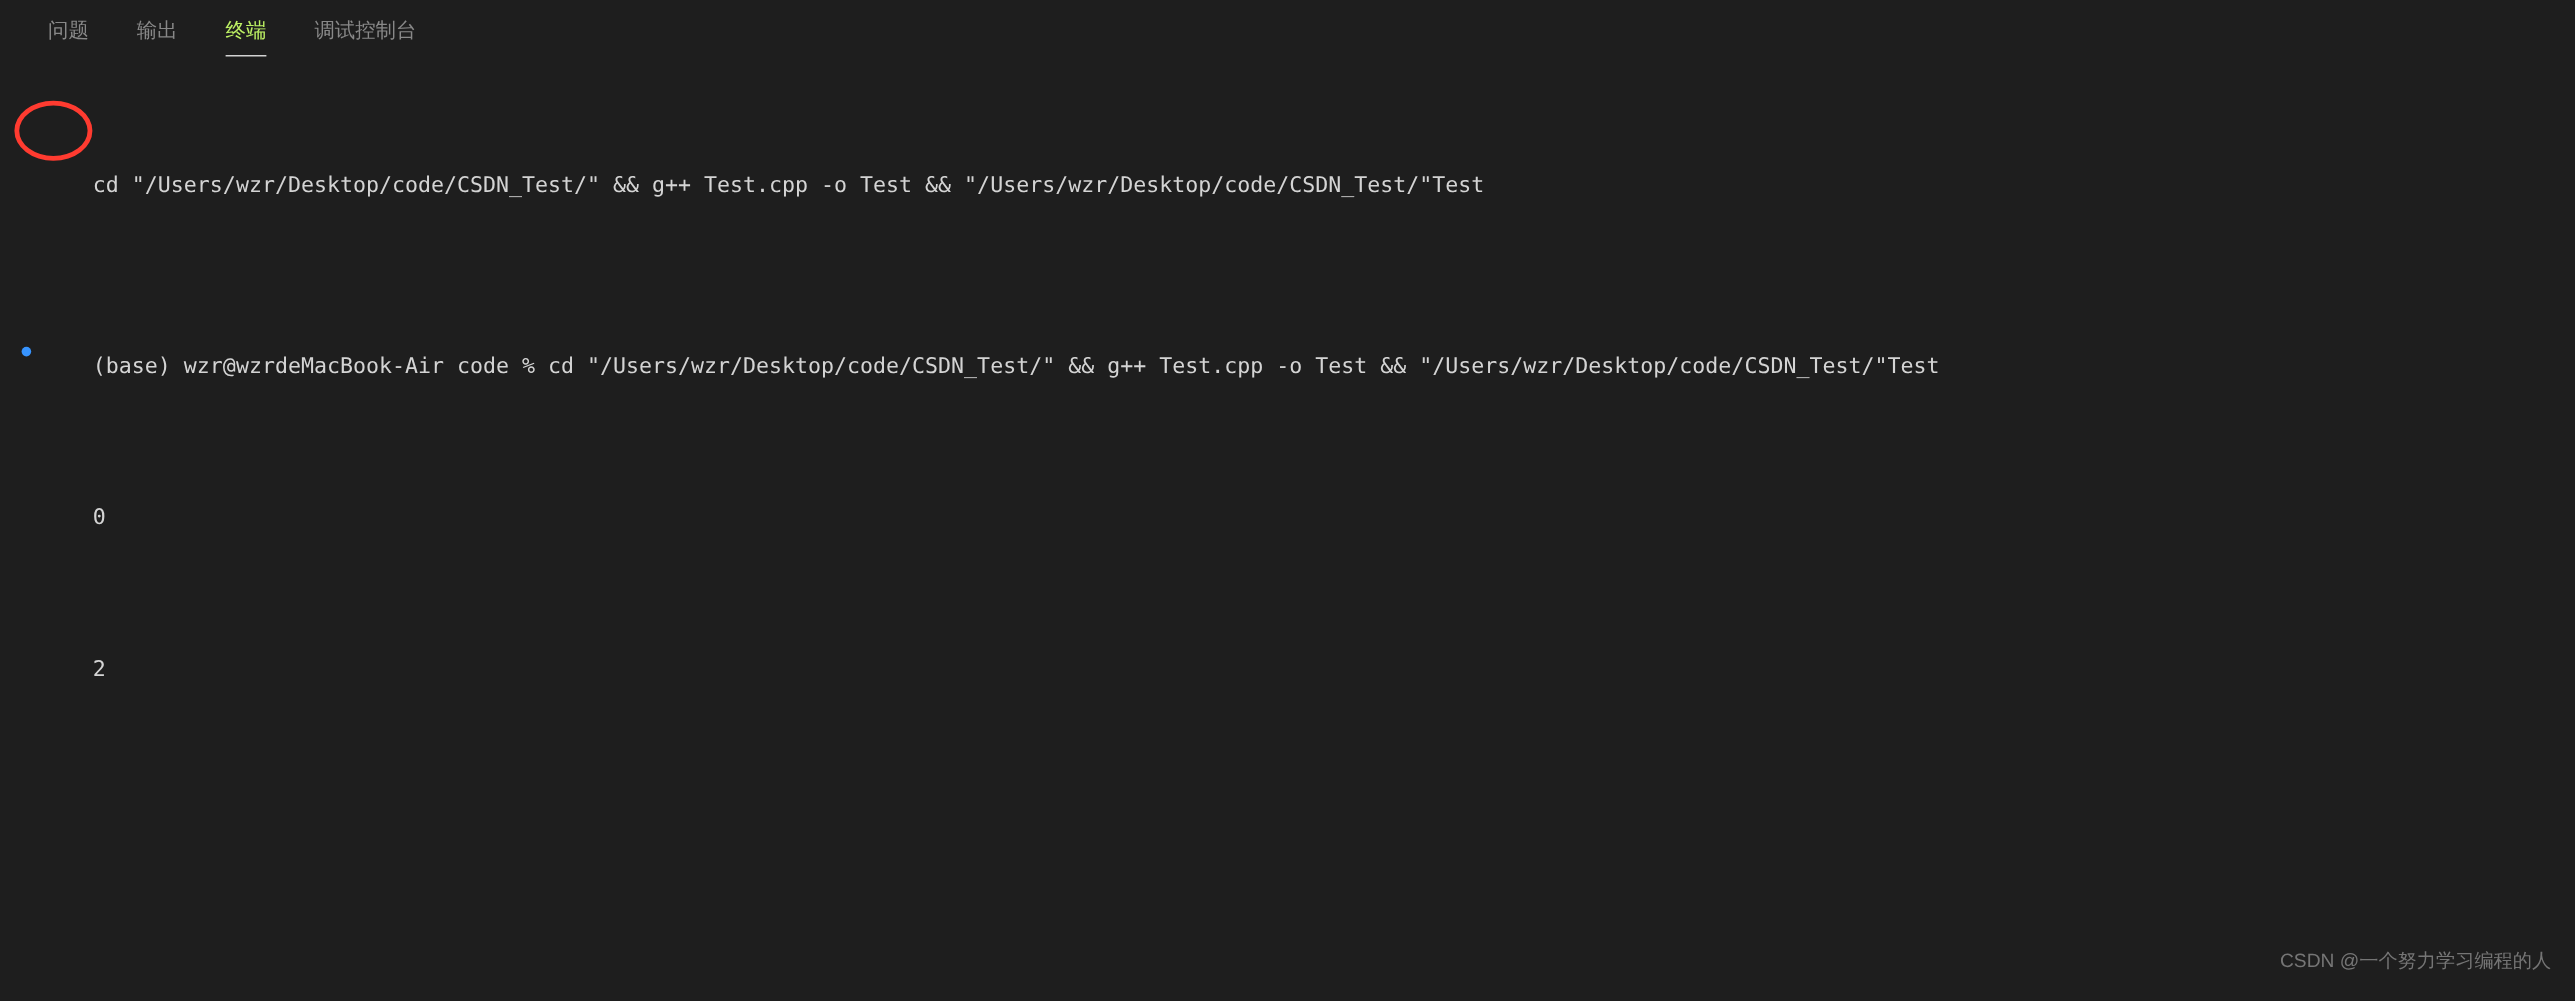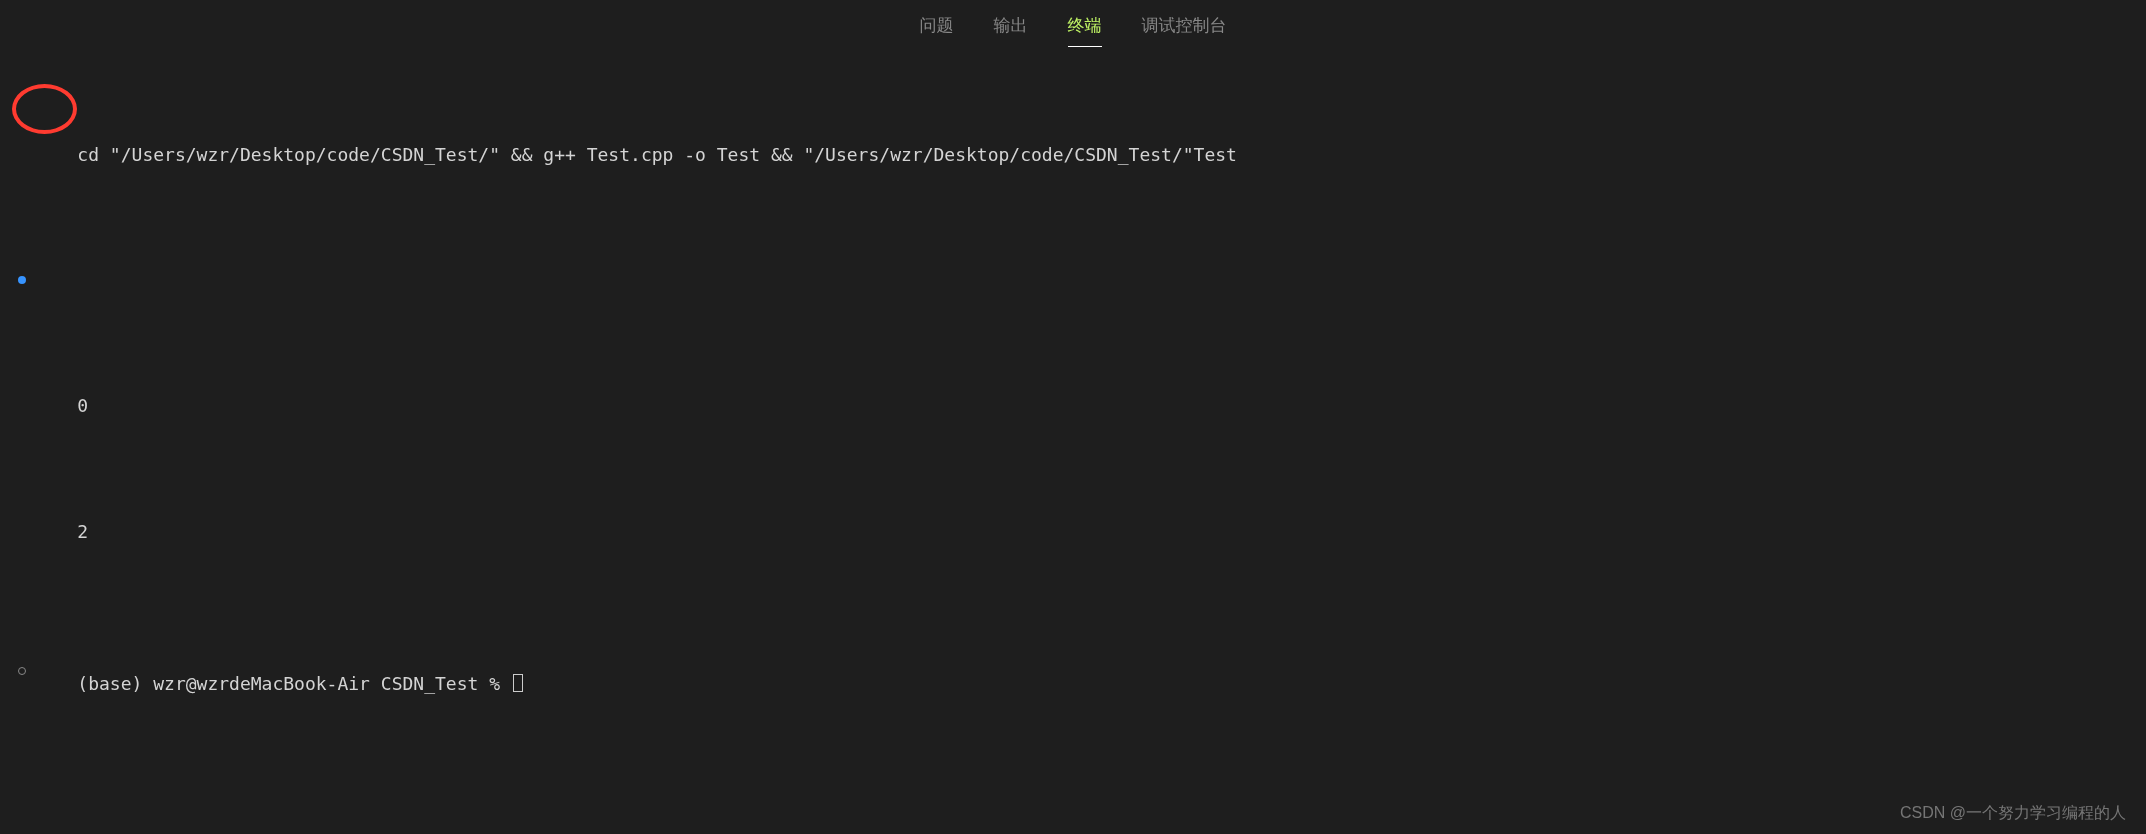--- a/index.html
+++ b/index.html
@@ -1,19 +1,18 @@
 <!DOCTYPE html>
 <html><head>
   <meta charset="utf-8">
   <style>
     * {
       margin: 0;
       padding: 0;
       box-sizing: border-box;
-      justify-content: center;
     }
     body {
       background-color: #1e1e1e;
       font-family: "Menlo", "Monaco", "Consolas", monospace;
       font-size: 18px;
       color: #cccccc;
       width: 2146px;
       height: 834px;
       overflow: hidden;
       position: relative;
@@ -91,21 +90,21 @@
     }
     .annotation-circle {
       position: absolute;
       border: 4px solid #ff3b30;
       border-radius: 50%;
       pointer-events: none;
       z-index: 10;
     }
     .watermark {
       position: absolute;
-      bottom: 10px;
+      bottom: 22px;
       right: 20px;
       color: #9a9a9a;
       font-family: -apple-system, "PingFang SC", "Microsoft YaHei", sans-serif;
       font-size: 16px;
       opacity: 0.7;
     }
   </style>
 </head>
 <body>
 
@@ -115,28 +114,25 @@
   <div class="tab active">终端</div>
   <div class="tab">调试控制台</div>
 </div>
 
 <div class="terminal-content">
   <div class="line text-indent">
     <span>cd "/Users/wzr/Desktop/code/CSDN_Test/" &amp;&amp; g++ Test.cpp -o Test &amp;&amp; "/Users/wzr/Desktop/code/CSDN_Test/"Test</span>
   </div>
   <div class="line text-indent">
     <span class="gutter-dot blue"></span>
+    <span>(base) wzr@wzrdeMacBook-Air code % cd "/Users/wzr/Desktop/code/CSDN_Test/" &amp;&amp; g++ Test.cpp -o Test &amp;&amp; "/Users/wzr/Desktop/code/CSDN_Test/"Test</span>
   </div>
   <div class="line text-indent">
     <span>0</span>
   </div>
   <div class="line text-indent">
     <span>2</span>
-  </div>
-  <div class="line text-indent">
-    <span class="gutter-dot grey"></span>
-    <span>(base) wzr@wzrdeMacBook-Air CSDN_Test % </span><span class="cursor-box"></span>
   </div>
 </div>
 
 <div class="annotation-circle" style="left:12px;top:84px;width:65px;height:50px;"></div>
 
 <div class="watermark">CSDN @一个努力学习编程的人</div>
 
 </body></html>

